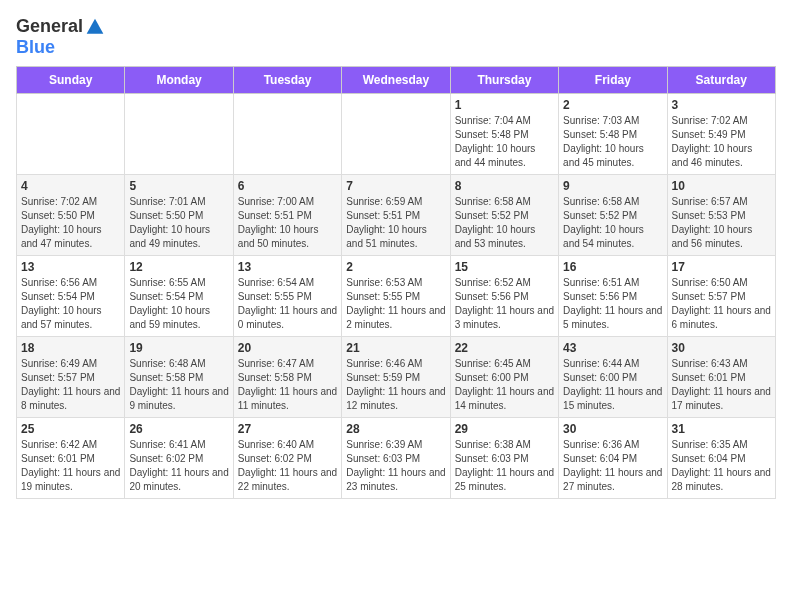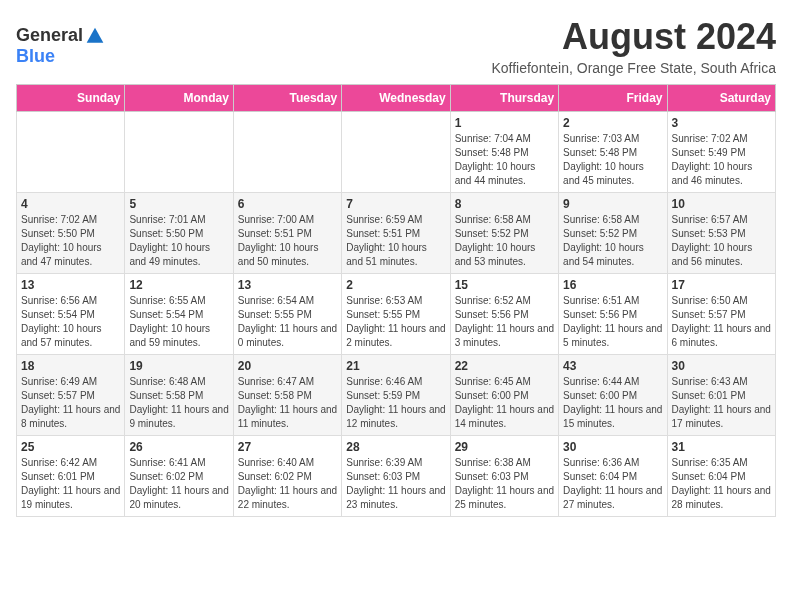--- a/index.html
+++ b/index.html
@@ -5,21 +5,21 @@
     * { box-sizing: border-box; margin: 0; padding: 0; }
     body {
       font-family: Arial, sans-serif;
       background: #fff;
       width: 792px;
       min-height: 612px;
       padding: 16px;
     }
     .header {
       display: flex;
-      align-items: center;
+      align-items: flex-end;
       justify-content: space-between;
       margin-bottom: 4px;
     }
     .logo {
       display: flex;
       flex-direction: column;
       align-items: flex-start;
     }
     .logo-general {
       font-size: 18px;
@@ -54,24 +54,24 @@
       color: #555;
       margin-top: 2px;
     }
     table {
       width: 100%;
       border-collapse: collapse;
       margin-top: 8px;
       font-size: 11px;
     }
     thead tr th {
-      background-color: #ec4899;
+      background-color: #8b5cf6;
       color: white;
       padding: 6px 4px;
-      text-align: right;
+      text-align: center;
       font-size: 12px;
       font-weight: bold;
       border: 1px solid #ccc;
     }
     tbody tr td {
       border: 1px solid #ddd;
       vertical-align: top;
       padding: 4px;
       height: 80px;
       width: calc(100% / 7);
@@ -102,24 +102,20 @@
 <div class="header">
   <div class="logo">
     <div class="logo-row">
       <span class="logo-general">General</span>
       <svg class="logo-icon" viewBox="0 0 24 24">
         <polygon points="12,2 22,20 2,20" fill="#1a73c8"></polygon>
       </svg>
     </div>
     <span class="logo-blue">Blue</span>
   </div>
-  <div class="title-section">
-    <div class="main-title">August 2024</div>
-    <div class="subtitle">Koffiefontein, Orange Free State, South Africa</div>
-  </div>
 </div>
 
 <table>
   <thead>
     <tr>
 
     <th>Sunday</th>
         <th>Monday</th>
         <th>Tuesday</th>
         <th>Wednesday</th>

